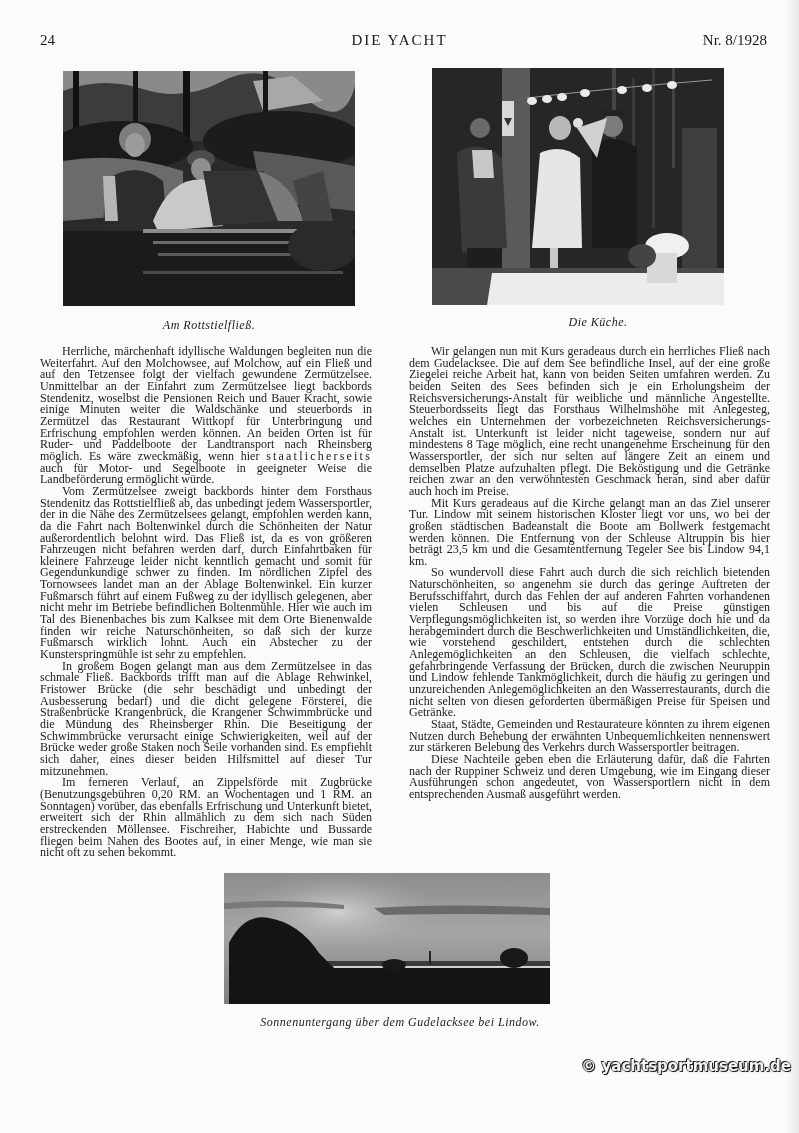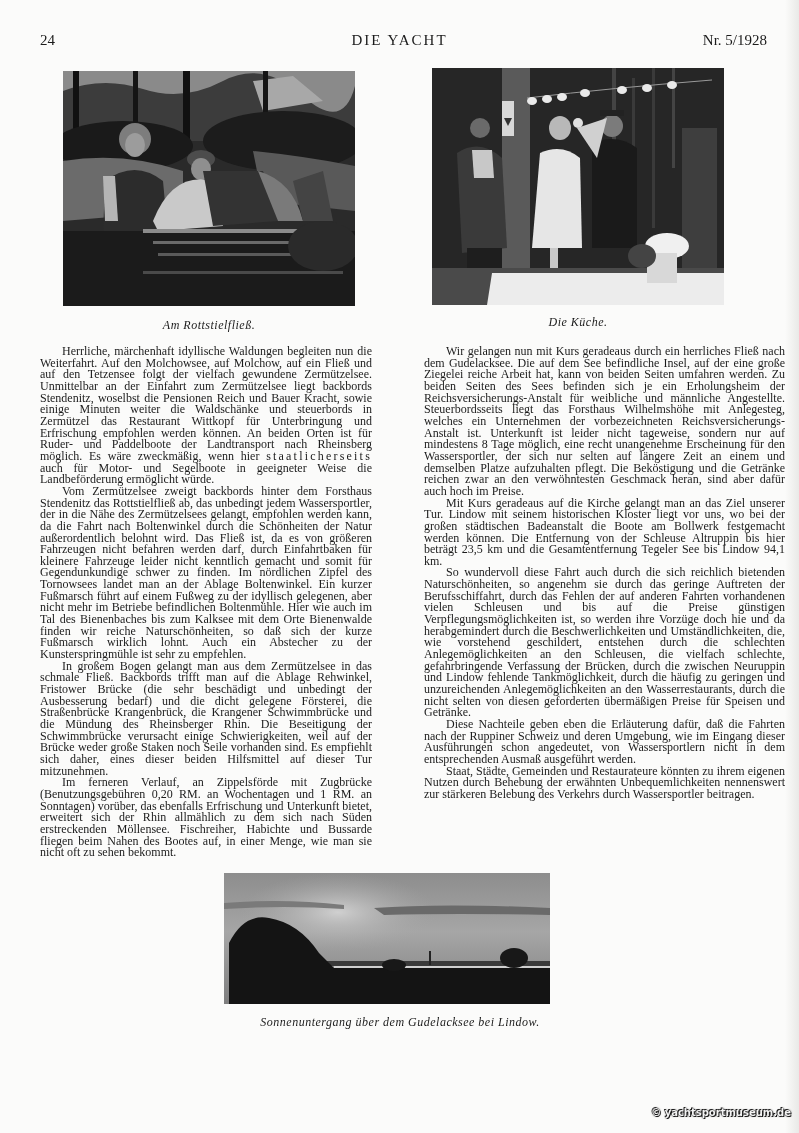--- a/index.html
+++ b/index.html
@@ -25,38 +25,38 @@
     font-size: 12px; text-align: center; letter-spacing: 0.5px;
   }
 
   .col {
     position: absolute; top: 346px; width: 332px;
     font-family: Liberation Serif, serif; font-size: 12px; line-height: 11.65px;
     text-align: justify; hyphens: manual;
   }
   .col p { margin: 0; text-indent: 22px; }
   .col-left { left: 40px; }
-  .col-right { left: 424px; width: 361px; }
+  .col-right { left: 409px; width: 361px; }
   .spaced { letter-spacing: 2.2px; }
 
   .watermark {
-    position: absolute; right: 8px; top: 1107px;
-    font-family: "DejaVu Sans", sans-serif; font-weight: bold; font-size: 10px;
+    position: absolute; right: 8px; top: 1057px;
+    font-family: "DejaVu Sans", sans-serif; font-weight: bold; font-size: 15px;
     color: #f4f4f4; text-shadow: 0 0 2px #111, 0 0 1px #111, 1px 1px 0 #222, -1px -1px 0 #222;
   }
 </style>
 </head>
 <body>
 
 <div class="edge-shade"></div>
 
 <div class="header">
   <span class="pnum">24</span>
   <span class="title">DIE YACHT</span>
-  <span class="issue">Nr. 5/1928</span>
+  <span class="issue">Nr. 8/1928</span>
 </div>
 
 <div class="photo" style="left:63px; top:71px; width:292px; height:235px;">
   <svg viewBox="0 0 292 235" preserveAspectRatio="none">
     <rect width="292" height="235" fill="#2a2a2a"></rect>
     <rect x="0" y="0" width="292" height="70" fill="#3c3c3c"></rect>
     <path d="M0 20 Q40 5 80 18 T160 10 T240 25 T292 15 L292 0 L0 0Z" fill="#8a8a8a"></path>
     <path d="M190 10 L230 5 L260 30 L200 40Z" fill="#a8a8a8"></path>
     <rect x="10" y="0" width="6" height="90" fill="#111"></rect>
     <rect x="70" y="0" width="5" height="80" fill="#151515"></rect>
@@ -119,35 +119,35 @@
     <rect x="168" y="42" width="24" height="6" fill="#222"></rect>
     <path d="M160 75 Q185 65 205 80 L205 180 L160 180Z" fill="#1a1a1a"></path>
     <path d="M145 60 L175 50 L165 90Z" fill="#d0d0d0"></path>
     <rect x="0" y="200" width="292" height="37" fill="#4a4a4a"></rect>
     <path d="M60 205 L292 205 L292 237 L55 237Z" fill="#ececec"></path>
     <ellipse cx="235" cy="178" rx="22" ry="13" fill="#f0f0f0"></ellipse>
     <rect x="215" y="185" width="30" height="30" fill="#d8d8d8"></rect>
     <ellipse cx="210" cy="188" rx="14" ry="12" fill="#444"></ellipse>
   </svg>
 </div>
-<div class="caption" style="left:432px; top:315px; width:292px;font-style:italic;">Die Küche.</div>
+<div class="caption" style="left:452px; top:315px; width:292px;font-style:italic;">Die Küche.</div>
 
 <div class="col col-left">
   <p><span>Herrliche, märchenhaft idyllische Waldungen begleiten nun die Weiterfahrt. Auf den Molchowsee, auf Molchow, auf ein Fließ und auf den Tetzensee folgt der vielfach gewundene Zermützelsee. Unmittelbar an der Einfahrt zum Zermützelsee liegt backbords Stendenitz, woselbst die Pensionen Reich und Bauer Kracht, sowie einige Minuten weiter die Waldschänke und steuerbords in Zermützel das Restaurant Wittkopf für Unterbringung und Erfrischung empfohlen werden können. An beiden Orten ist für Ruder- und Paddelboote der Landtransport nach Rheinsberg möglich. Es wäre zweckmäßig, wenn hier</span> <span class="spaced">staatlicherseits</span> <span>auch für Motor- und Segelboote in geeigneter Weise die Landbeförderung ermöglicht würde.</span></p>
   <p>Vom Zermützelsee zweigt backbords hinter dem Forsthaus Stendenitz das Rottstielfließ ab, das unbedingt jedem Wassersportler, der in die Nähe des Zermützelsees gelangt, empfohlen werden kann, da die Fahrt nach Boltenwinkel durch die Schönheiten der Natur außerordentlich belohnt wird. Das Fließ ist, da es von größeren Fahrzeugen nicht befahren werden darf, durch Einfahrtbaken für kleinere Fahrzeuge leider nicht kenntlich gemacht und somit für Gegendunkundige schwer zu finden. Im nördlichen Zipfel des Tornowsees landet man an der Ablage Boltenwinkel. Ein kurzer Fußmarsch führt auf einem Fußweg zu der idyllisch gelegenen, aber nicht mehr im Betriebe befindlichen Boltenmühle. Hier wie auch im Tal des Bienenbaches bis zum Kalksee mit dem Orte Bienenwalde finden wir reiche Naturschönheiten, so daß sich der kurze Fußmarsch wirklich lohnt. Auch ein Abstecher zu der Kunsterspringmühle ist sehr zu empfehlen.</p>
   <p>In großem Bogen gelangt man aus dem Zermützelsee in das schmale Fließ. Backbords trifft man auf die Ablage Rehwinkel, Fristower Brücke (die sehr beschädigt und unbedingt der Ausbesserung bedarf) und die dicht gelegene Försterei, die Straßenbrücke Krangenbrück, die Krangener Schwimmbrücke und die Mündung des Rheinsberger Rhin. Die Beseitigung der Schwimmbrücke verursacht einige Schwierigkeiten, weil auf der Brücke weder große Staken noch Seile vorhanden sind. Es empfiehlt sich daher, eines dieser beiden Hilfsmittel auf dieser Tur mitzunehmen.</p>
   <p>Im ferneren Verlauf, an Zippelsförde mit Zugbrücke (Benutzungsgebühren 0,20 RM. an Wochentagen und 1 RM. an Sonntagen) vorüber, das ebenfalls Erfrischung und Unterkunft bietet, erweitert sich der Rhin allmählich zu dem sich nach Süden erstreckenden Möllensee. Fischreiher, Habichte und Bussarde fliegen beim Nahen des Bootes auf, in einer Menge, wie man sie nicht oft zu sehen bekommt.</p>
 </div>
 
 <div class="col col-right">
   <p>Wir gelangen nun mit Kurs geradeaus durch ein herrliches Fließ nach dem Gudelacksee. Die auf dem See befindliche Insel, auf der eine große Ziegelei reiche Arbeit hat, kann von beiden Seiten umfahren werden. Zu beiden Seiten des Sees befinden sich je ein Erholungsheim der Reichsversicherungs-Anstalt für weibliche und männliche Angestellte. Steuerbordsseits liegt das Forsthaus Wilhelmshöhe mit Anlegesteg, welches ein Unternehmen der vorbezeichneten Reichsversicherungs-Anstalt ist. Unterkunft ist leider nicht tageweise, sondern nur auf mindestens 8 Tage möglich, eine recht unangenehme Erscheinung für den Wassersportler, der sich nur selten auf längere Zeit an einem und demselben Platze aufzuhalten pflegt. Die Beköstigung und die Getränke reichen zwar an den verwöhntesten Geschmack heran, sind aber dafür auch hoch im Preise.</p>
   <p>Mit Kurs geradeaus auf die Kirche gelangt man an das Ziel unserer Tur. Lindow mit seinem historischen Kloster liegt vor uns, wo bei der großen städtischen Badeanstalt die Boote am Bollwerk festgemacht werden können. Die Entfernung von der Schleuse Altruppin bis hier beträgt 23,5 km und die Gesamtentfernung Tegeler See bis Lindow 94,1 km.</p>
   <p>So wundervoll diese Fahrt auch durch die sich reichlich bietenden Naturschönheiten, so angenehm sie durch das geringe Auftreten der Berufsschiffahrt, durch das Fehlen der auf anderen Fahrten vorhandenen vielen Schleusen und bis auf die Preise günstigen Verpflegungsmöglichkeiten ist, so werden ihre Vorzüge doch hie und da herabgemindert durch die Beschwerlichkeiten und Umständlichkeiten, die, wie vorstehend geschildert, entstehen durch die schlechten Anlegemöglichkeiten an den Schleusen, die vielfach schlechte, gefahrbringende Verfassung der Brücken, durch die zwischen Neuruppin und Lindow fehlende Tankmöglichkeit, durch die häufig zu geringen und unzureichenden Anlegemöglichkeiten an den Wasserrestaurants, durch die nicht selten von diesen geforderten übermäßigen Preise für Speisen und Getränke.</p>
+  <p>Staat, Städte, Gemeinden und Restaurateure könnten zu ihrem eigenen Nutzen durch Behebung der erwähnten Unbequemlichkeiten nennenswert zur stärkeren Belebung des Verkehrs durch Wassersportler beitragen.</p>
   <p>Diese Nachteile geben eben die Erläuterung dafür, daß die Fahrten nach der Ruppiner Schweiz und deren Umgebung, wie im Eingang dieser Ausführungen schon angedeutet, von Wassersportlern nicht in dem entsprechenden Ausmaß ausgeführt werden.</p>
-  <p>Staat, Städte, Gemeinden und Restaurateure könnten zu ihrem eigenen Nutzen durch Behebung der erwähnten Unbequemlichkeiten nennenswert zur stärkeren Belebung des Verkehrs durch Wassersportler beitragen.</p>
 </div>
 
 <div class="photo" style="left:224px; top:873px; width:326px; height:131px;">
   <svg viewBox="0 0 326 131" preserveAspectRatio="none">
     <defs>
       <linearGradient id="sky" x1="0" y1="0" x2="0" y2="1">
         <stop offset="0" stop-color="#8d8d8d"></stop>
         <stop offset="0.45" stop-color="#a6a6a6"></stop>
         <stop offset="1" stop-color="#7e7e7e"></stop>
       </linearGradient>

